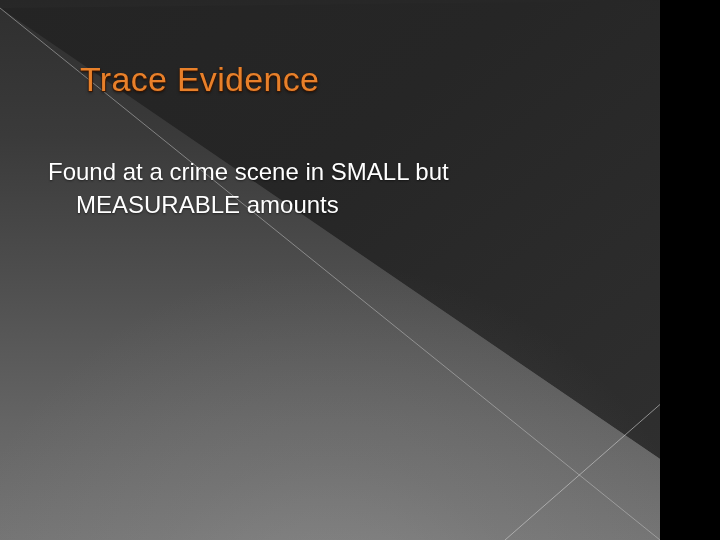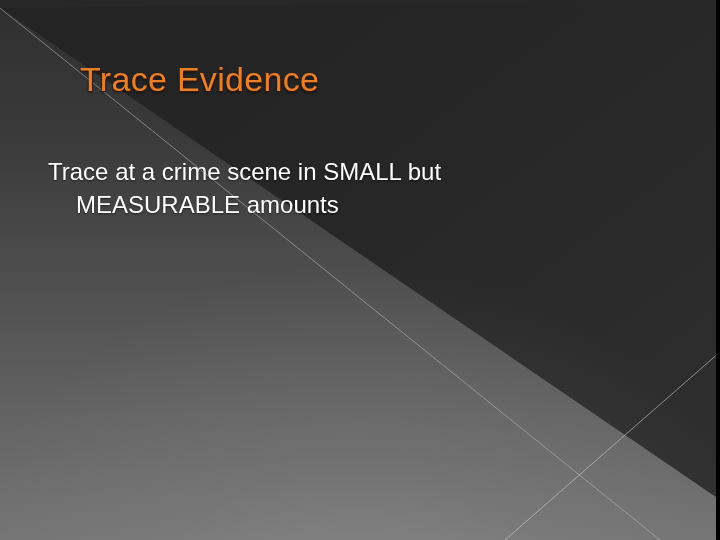--- a/index.html
+++ b/index.html
@@ -4,21 +4,21 @@
 <title>Trace Evidence</title>
 <style>
   html, body {
     margin: 0;
     padding: 0;
     background: #000;
   }
 
   #slide {
     position: relative;
-    width: 716px;
+    width: 660px;
     height: 540px;
     overflow: hidden;
     font-family: "Liberation Sans", sans-serif;
     
     background: linear-gradient(to bottom, #272727 0%, #2e2e2e 22%, #3d3d3d 45%, #555555 68%, #6a6a6a 86%, #737373 100%);
   }
 
   
 
   
@@ -99,15 +99,15 @@
 
   <svg class="bg-lines" width="720" height="540" viewBox="0 0 720 540">
 
     <line x1="0" y1="8" x2="660" y2="540" stroke="#c0c0c0" stroke-width="1" stroke-opacity="0.55"></line>
 
     <line x1="505" y1="540" x2="720" y2="352" stroke="#d0d0d0" stroke-width="1" stroke-opacity="0.60"></line>
   </svg>
 
   <div id="title">Trace Evidence</div>
 
-  <div id="body-text">Trace at a crime scene in SMALL but MEASURABLE amounts</div>
+  <div id="body-text">Found at a crime scene in SMALL but MEASURABLE amounts</div>
 
 </div>
 
 </body></html>

